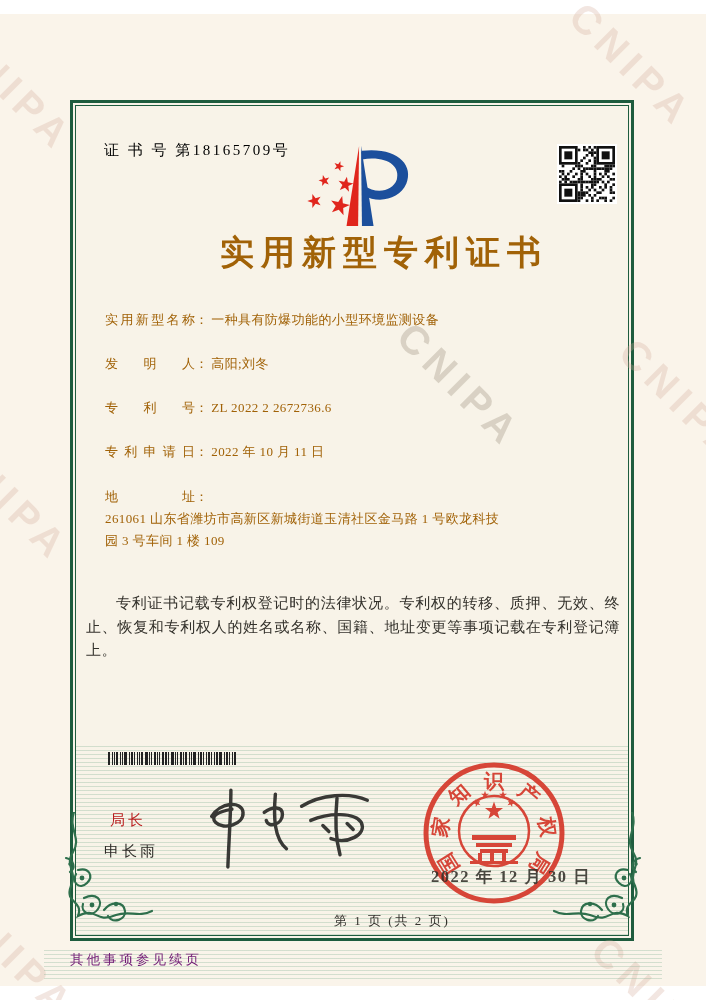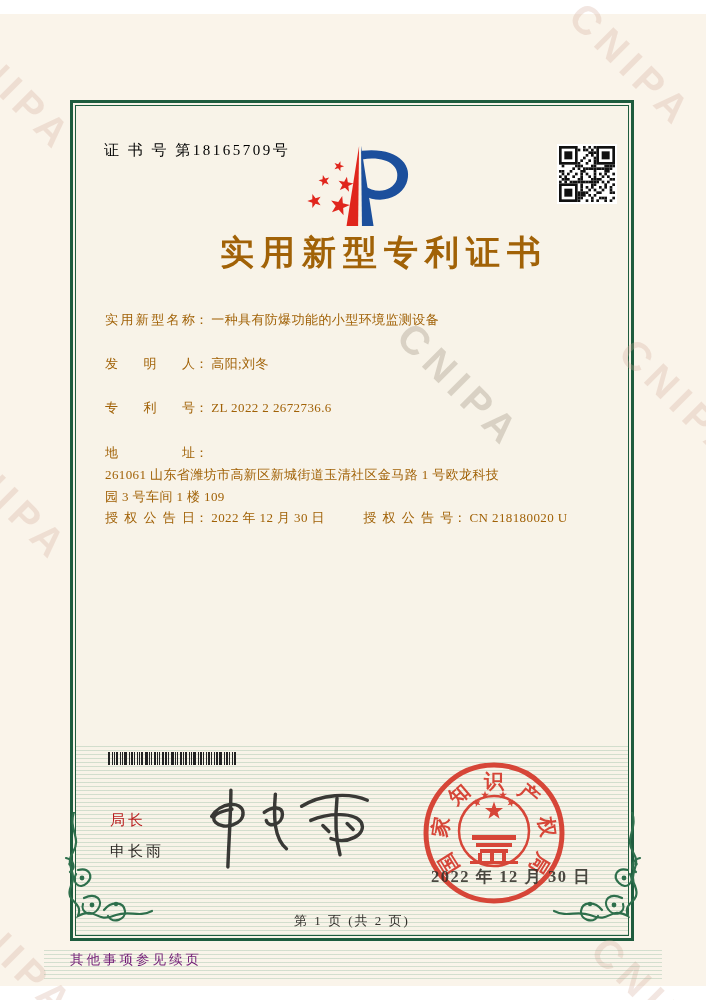--- a/index.html
+++ b/index.html
@@ -40,30 +40,30 @@
   .f-value{display:inline-block;vertical-align:top;letter-spacing:0.4px;}
   .f-row-address{margin-bottom:0;line-height:22px;white-space:normal;}
   .f-row-address .f-value{width:406px;}
   .f-group1{display:inline-block;width:255px;}
   .paras{position:absolute;z-index:5;left:86px;top:592px;width:534px;font-size:15px;
          line-height:23.6px;color:#33312b;text-align:justify;}
   .paras p{margin:0;text-indent:2em;letter-spacing:0.6px;}
   .barcode{position:absolute;z-index:5;left:108px;top:752px;width:176px;height:13px;}
   .sig-title{position:absolute;z-index:5;left:110px;top:811px;font-size:15px;
              letter-spacing:3px;color:#b91c1c;}
-  .sig-name{position:absolute;z-index:5;left:110px;top:842px;font-size:15px;
+  .sig-name{position:absolute;z-index:5;left:104px;top:842px;font-size:15px;
             letter-spacing:3px;color:#2c2a26;}
   .sig-hand{position:absolute;z-index:6;left:196px;top:778px;width:185px;height:96px;}
   .seal{position:absolute;z-index:4;left:420px;top:759px;width:148px;height:148px;
         opacity:0.93;}
   .seal-date{position:absolute;z-index:6;left:431px;top:866px;font-size:16.5px;
              letter-spacing:1.5px;color:#33312a;font-weight:700;opacity:0.88;
              white-space:nowrap;}
   .page-num{position:absolute;z-index:5;left:70px;top:912px;width:564px;text-align:center;
-            font-size:13px;letter-spacing:2px;color:#33312c;}
+            font-size:13px;letter-spacing:2px;color:#33312c;padding-left:40px;}
   .footer-note{position:absolute;z-index:5;left:70px;top:951px;width:564px;text-align:left;
                font-size:13.5px;letter-spacing:3px;color:#701a75;}
 </style>
 </head>
 <body>
 
 <div class="page">
   <div class="paper"></div>
 
   <span class="wm" style="left:-28px;top:18px;">CNIPA</span>
@@ -288,37 +288,32 @@
       <span class="f-value">一种具有防爆功能的小型环境监测设备</span>
     </div>
     <div class="f-row">
       <span class="f-label">发明人</span><span class="f-colon">：</span>
       <span class="f-value">高阳;刘冬</span>
     </div>
     <div class="f-row">
       <span class="f-label">专利号</span><span class="f-colon">：</span>
       <span class="f-value">ZL 2022 2 2672736.6</span>
     </div>
+    <div class="f-row">
+      <span class="f-label">专利申请日</span><span class="f-colon">：</span>
+      <span class="f-value">2022 年 10 月 11 日</span>
+    </div>
     <div class="f-row f-row-address">
       <span class="f-label">地址</span><span class="f-colon">：</span>
       <span class="f-value">261061 山东省潍坊市高新区新城街道玉清社区金马路 1 号欧龙科技园 3 号车间 1 楼 109</span>
     </div>
-    <div class="f-row">
-      <span class="f-group1">
-        <span class="f-label">授权公告日</span><span class="f-colon">：</span>
-        <span class="f-value">2022 年 12 月 30 日</span>
-      </span>
-      <span>
-        <span class="f-label">授权公告号</span><span class="f-colon">：</span>
-        <span class="f-value">CN 218180020 U</span>
-      </span>
-    </div>
   </div>
 
   <div class="paras">
+    <p>专利证书记载专利权登记时的法律状况。专利权的转移、质押、无效、终止、恢复和专利权人的姓名或名称、国籍、地址变更等事项记载在专利登记簿上。</p>
   </div>
 
   <svg class="barcode" id="barcode-svg" viewBox="0 0 176 13" preserveAspectRatio="none">
       <rect x="0" y="0" width="2" height="13" fill="#222222"></rect>
       <rect x="4" y="0" width="1" height="13" fill="#222222"></rect>
       <rect x="6" y="0" width="1" height="13" fill="#222222"></rect>
       <rect x="8" y="0" width="2" height="13" fill="#222222"></rect>
       <rect x="12" y="0" width="1" height="13" fill="#222222"></rect>
       <rect x="14" y="0" width="1" height="13" fill="#222222"></rect>
       <rect x="16" y="0" width="3" height="13" fill="#222222"></rect>

